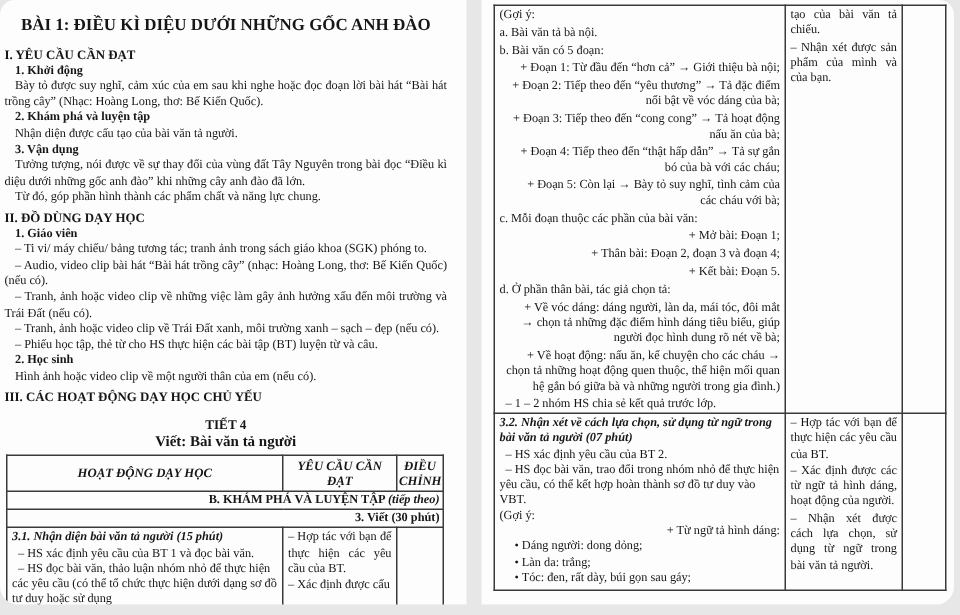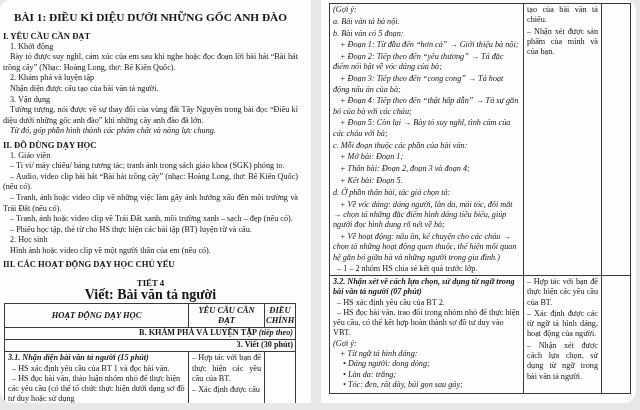--- a/index.html
+++ b/index.html
@@ -14,41 +14,41 @@
   .page {
     position: absolute; top: 0; height: 403px;
     background: #fdfdfd; overflow: hidden;
   }
   .page-left  { left: 0;   width: 311px; border-radius: 10px 0 0 12px; padding: 4px 13px 0 3px; }
   .page-right { left: 321px; width: 315px; border-radius: 0 10px 12px 0; padding: 3px 6px 0 8px; }
 
   .doc-title { font-size: 11.3px; font-weight: bold; text-align: center; margin: 7px 0 8px 0; }
   .h1 { font-weight: bold; font-size: 8.6px; line-height: 10.6px; }
   .mt2 { margin-top: 3px; }
-  .h2 { font-weight: normal; font-size: 8.2px; line-height: 10.6px; padding-left: 7px; }
+  .h2 { font-weight: bold; font-size: 8.2px; line-height: 10.6px; padding-left: 7px; }
   .para { margin: 0; font-size: 8.2px; line-height: 10.6px; text-indent: 7px; text-align: justify; }
-  .it { font-style: italic; }
+  .it { }
   .b  { font-weight: bold; }
   .bi { font-weight: bold; font-style: italic; }
   .center-h  { text-align: center; font-weight: bold; font-size: 8.8px; line-height: 11px; margin-top: 8px; }
-  .center-h2 { text-align: center; font-weight: bold; font-size: 14px; line-height: 11px; margin-bottom: 3px; }
+  .center-h2 { text-align: center; font-weight: bold; font-size: 10px; line-height: 11px; margin-bottom: 3px; }
 
   .tbl { border-collapse: collapse; table-layout: fixed; }
   .tbl td, .tbl th {
     border: 1px solid #3a3a3a; vertical-align: top;
     padding: 1px 3px; font-size: 8.2px; line-height: 10.3px;
   }
   .tbl th { text-align: center; vertical-align: middle; font-weight: bold; font-size: 8.5px; line-height: 9.6px; padding: 2px 1px; font-style: italic; }
   .left-tbl  { width: 291px; margin-left: 1px; }
   .right-tbl { width: 301px; }
   .rowfull td { font-weight: bold; padding: 0 2px; height: 12px; text-align: right; }
   .ln { margin: 0; }
   .sp { margin-bottom: 1.5px; }
   .act { text-indent: 4px; }
-  .gp  { text-indent: 7px; }
+  .gp  { text-indent: 7px; text-align: right; }
   .gb  { padding-left: 10px; }
   .req-cell .ln { text-align: justify; margin-bottom: 1px; }
   .clipA { max-height: 268px; overflow: hidden; }
   .clipB { max-height: 114px; overflow: hidden; }
   .r31-cell { height: 54px; }
   .rowA-cell { height: 272px; }
   .rowB-cell { height: 118px; margin-top: 21px; }
 </style>
 </head>
 <body>

